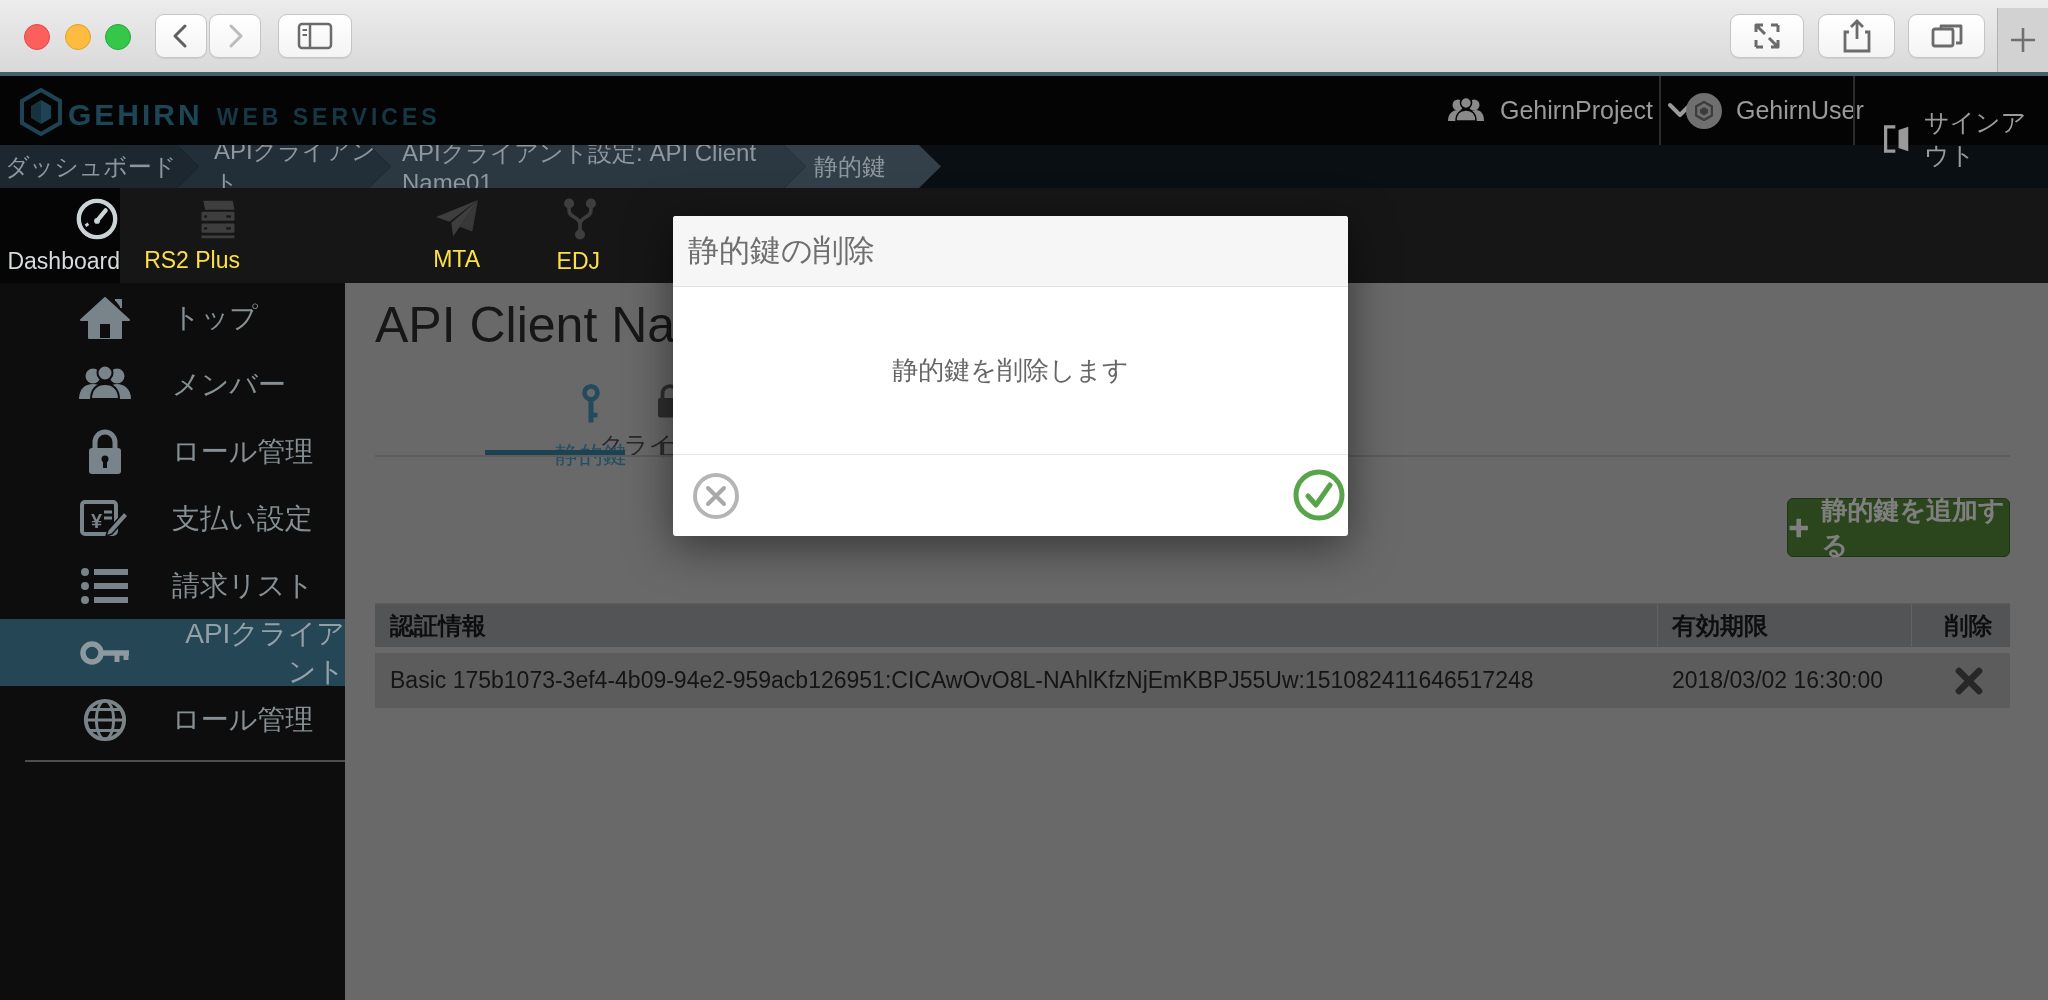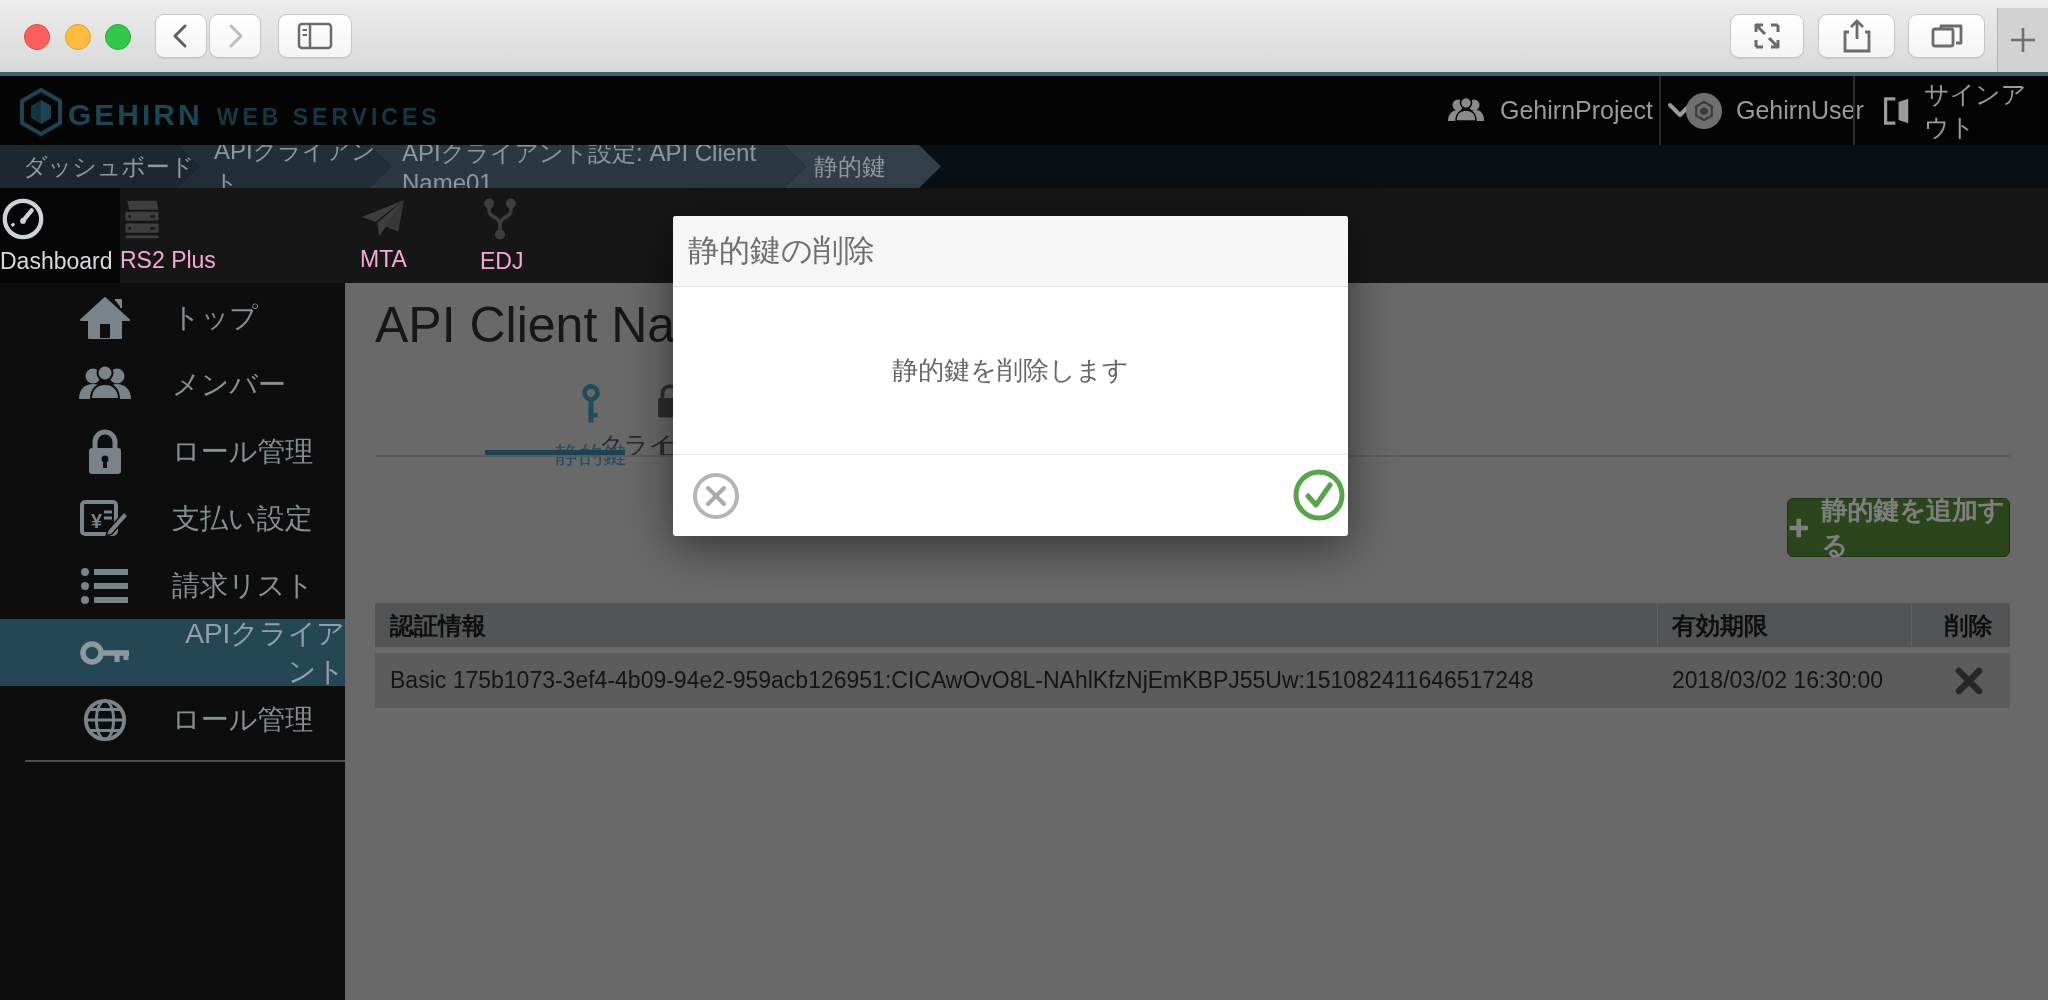--- a/index.html
+++ b/index.html
@@ -33,22 +33,22 @@
   .breadbar { position:absolute; left:0; top:145px; width:2048px; height:43px; background:#0a0f14; z-index:19; }
   .crumb { position:absolute; top:0; height:43px; display:flex; align-items:center;
     color:#8d979e; font-size:24px; cursor:pointer;
     clip-path:polygon(0 0, calc(100% - 22px) 0, 100% 50%, calc(100% - 22px) 100%, 0 100%);
     filter:drop-shadow(5px 0 0 #0a0f14); }
   .crumb.notch { clip-path:polygon(0 0, calc(100% - 22px) 0, 100% 50%, calc(100% - 22px) 100%, 0 100%, 22px 50%); }
 
   
   .iconband { position:absolute; left:0; top:188px; width:2048px; height:95px; background:#161616; z-index:10; }
   .service { position:absolute; top:0; width:120px; height:95px; display:flex; flex-direction:column;
-    align-items:flex-start; justify-content:center; gap:6px; color:#3e3e3e; cursor:pointer; }
-  .service .slabel { font-size:23px; color:#f9a8d4; }
+    align-items:flex-end; justify-content:center; gap:6px; color:#3e3e3e; cursor:pointer; }
+  .service .slabel { font-size:23px; color:#fde047; }
   .service.active { background:#050505; color:#ccd3d6; }
   .service.active .slabel { color:#d6dbdd; }
 
   
   .sidebar { position:absolute; left:0; top:283px; width:345px; height:717px; background:#0d0d0d; z-index:10; }
   .side-item { position:absolute; left:0; width:345px; height:67px; display:flex; align-items:center;
     color:#858f94; font-size:28px; cursor:pointer; }
   .side-item .sicon { position:absolute; left:75px; width:60px; display:flex; justify-content:center; color:#79838a; }
   .side-item .stext { position:absolute; left:172px;text-align:right; }
   .side-item.active { background:#254654; color:#93a0a7; }
@@ -173,32 +173,32 @@
     <div class="avatar">
       <svg width="18" height="20" viewBox="0 0 18 20">
           <polygon points="9,1 17,5.5 17,14.5 9,19 1,14.5 1,5.5" fill="none" stroke="#3c3c3c" stroke-width="2.5"></polygon>
           <polygon points="9,6 13,8.5 13,12 9,14.5 5,12 5,8.5" fill="#3c3c3c"></polygon>
         </svg>
     </div>
     <span>GehirnUser</span>
   </div>
   <div class="nav-divider" style="left:1853px;"></div>
 
-  <div class="nav-item" style="left:1884px;">
+  <div class="nav-item" style="left:1884px;margin-top:28px;">
     <svg width="32" height="34" viewBox="0 0 32 34">
       <path d="M14 2 H2 V32 H14" fill="none" stroke="#9a9a9a" stroke-width="4"></path>
       <path d="M30 2 L18 6 V28 L30 32 Z" fill="#9a9a9a"></path>
       <path d="M7 17 h7 M7 17 l4 -4 M7 17 l4 4" stroke="#040404" stroke-width="2.5" fill="none"></path>
     </svg>
     <span>サインアウト</span>
   </div>
 </div>
 
 <div class="breadbar">
-  <div class="crumb" style="left:0; width:199px; background:#1c2730; padding-left:23px; z-index:4;">
+  <div class="crumb" style="left:0; width:199px; background:#1c2730; padding-left:5px; z-index:4;">
       <span>ダッシュボード</span>
     </div>
   <div class="crumb notch" style="left:177px; width:214px; background:#232f38; padding-left:37px; z-index:3;">
       <span>APIクライアント</span>
     </div>
   <div class="crumb notch" style="left:369px; width:437px; background:#2b3741; padding-left:33px; z-index:2;">
       <span>APIクライアント設定: API Client Name01</span>
     </div>
   <div class="crumb notch" style="left:784px; width:157px; background:#333f49; padding-left:30px; z-index:1;">
       <span>静的鍵</span>

